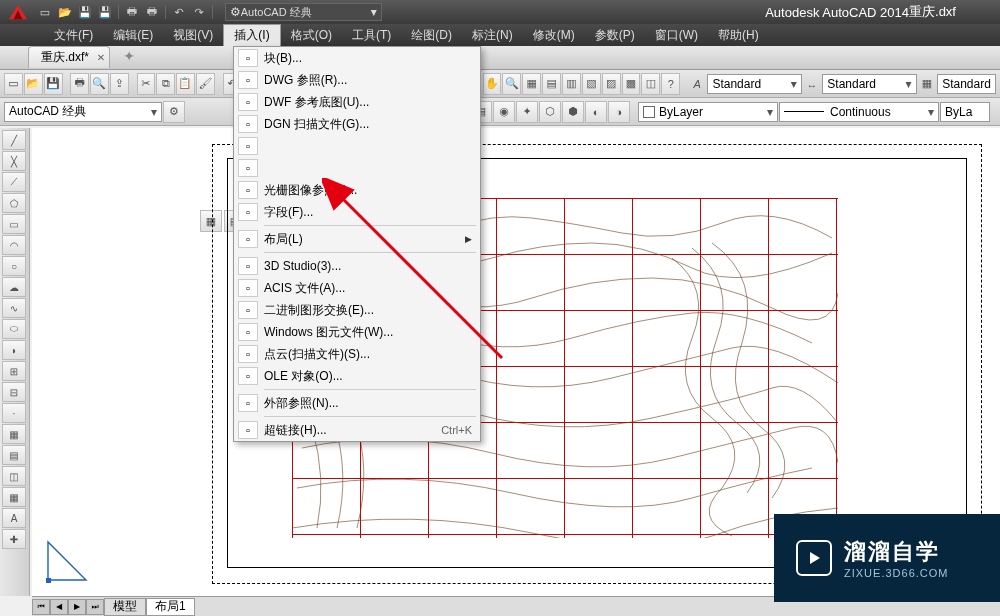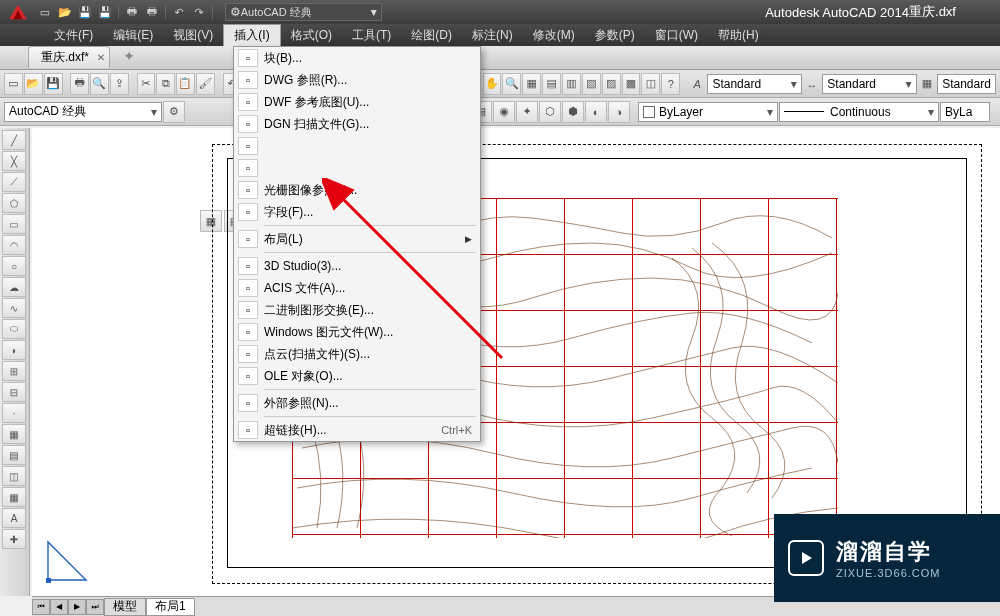--- a/index.html
+++ b/index.html
@@ -64,21 +64,21 @@
 .dd-icon { width: 20px; height: 18px; display: flex; align-items: center; justify-content: center; font-size: 11px; margin-right: 6px; border: 1px solid #ccc; background: #fff; }
 .dd-label { flex: 1; font-size: 12px; }
 .dd-shortcut { color: #666; font-size: 11px; }
 .dd-arrow { font-size: 9px; color: #333; }
 .dd-sep { height: 1px; background: #ccc; margin: 2px 4px 2px 30px; }
 
 
 .anno-arrow { position: absolute; z-index: 200; pointer-events: none; }
 
 
-.watermark { position: absolute; right: 0; bottom: 14px; width: 226px; height: 88px; background: #06263d; display: flex; align-items: center; padding: 0 14px; gap: 12px; z-index: 300; }
+.watermark { position: absolute; right: 0; bottom: 14px; width: 226px; height: 88px; background: #06263d; display: flex; align-items: center; padding: 0 22px; gap: 12px; z-index: 300; }
 .wm-logo { width: 36px; height: 36px; border: 2px solid #fff; border-radius: 6px; display: flex; align-items: center; justify-content: center; }
 .wm-logo svg { width: 16px; height: 16px; }
 .wm-text { color: #fff; }
 .wm-text .big { font-size: 22px; font-weight: bold; letter-spacing: 2px; }
 .wm-text .small { font-size: 11px; letter-spacing: 1px; color: #a0c4d8; }
 
 
 .iconbox { display:inline-flex; align-items:center; justify-content:center; }
 </style>
 </head>

